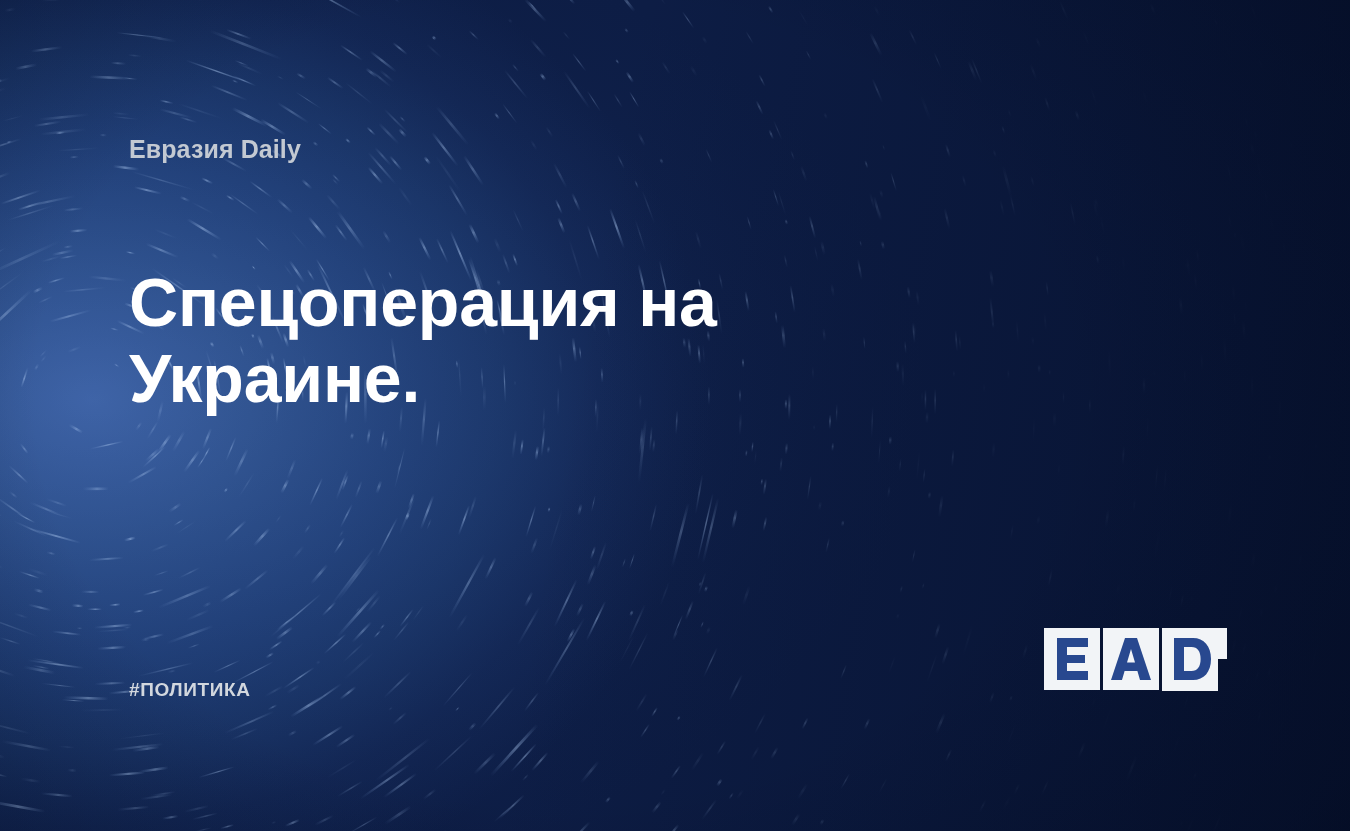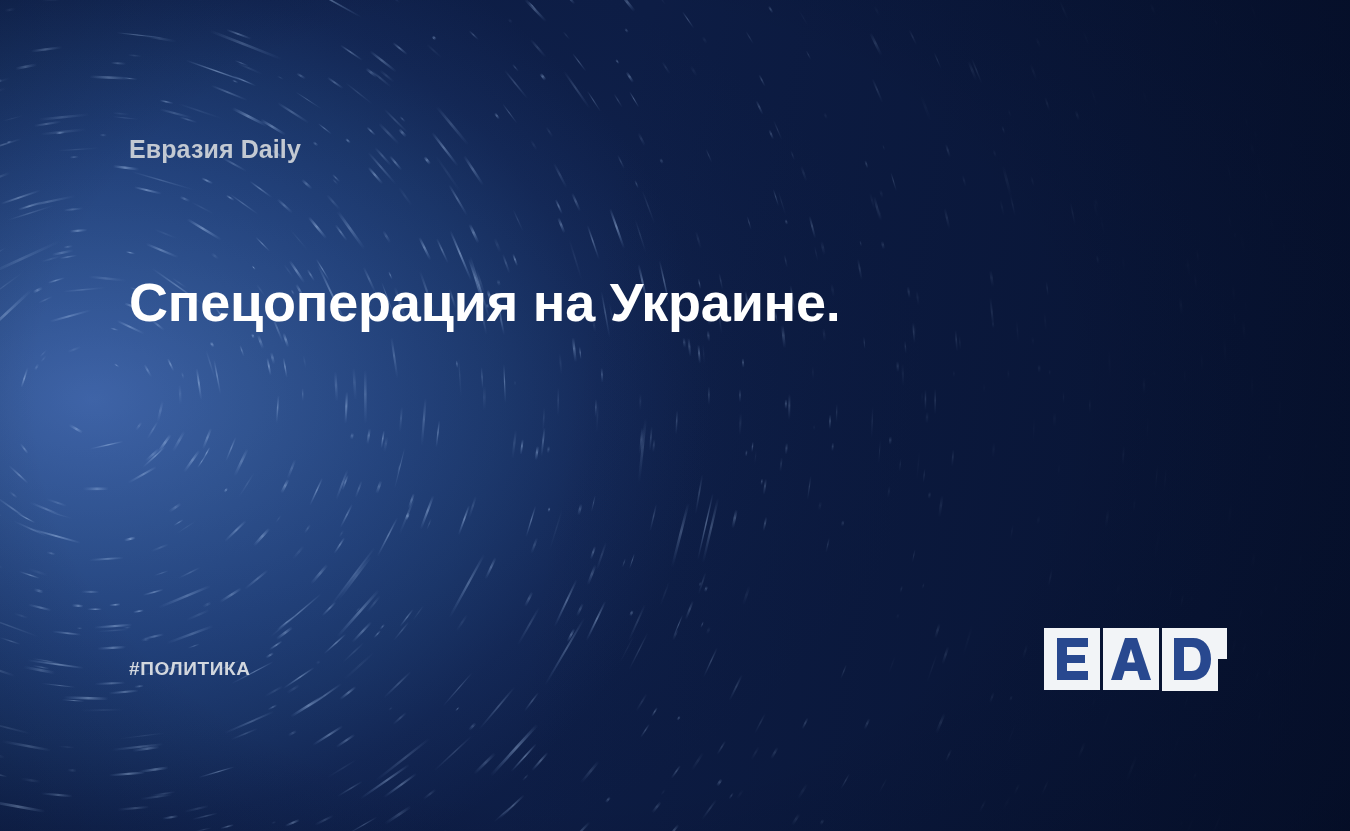--- a/index.html
+++ b/index.html
@@ -57,31 +57,31 @@
     font-weight: bold;
     color: #c3c9d2;
     letter-spacing: 0.1px;
     white-space: nowrap;
   }
   .headline {
     position: absolute;
     left: 129px;
     top: 264px;
     width: 820px;
-    font-size: 54px;
+    font-size: 68px;
     line-height: 76px;
     font-weight: bold;
     color: #ffffff;
     letter-spacing: -0.2px;
   }
   .headline .ln { display: block; }
   .tag {
     position: absolute;
     left: 129px;
-    top: 658px;
+    top: 679px;
     font-size: 19px;
     font-weight: bold;
     color: #d2d7de;
     letter-spacing: 0.6px;
     white-space: nowrap;
   }
 
   
   .logo {
     position: absolute;

